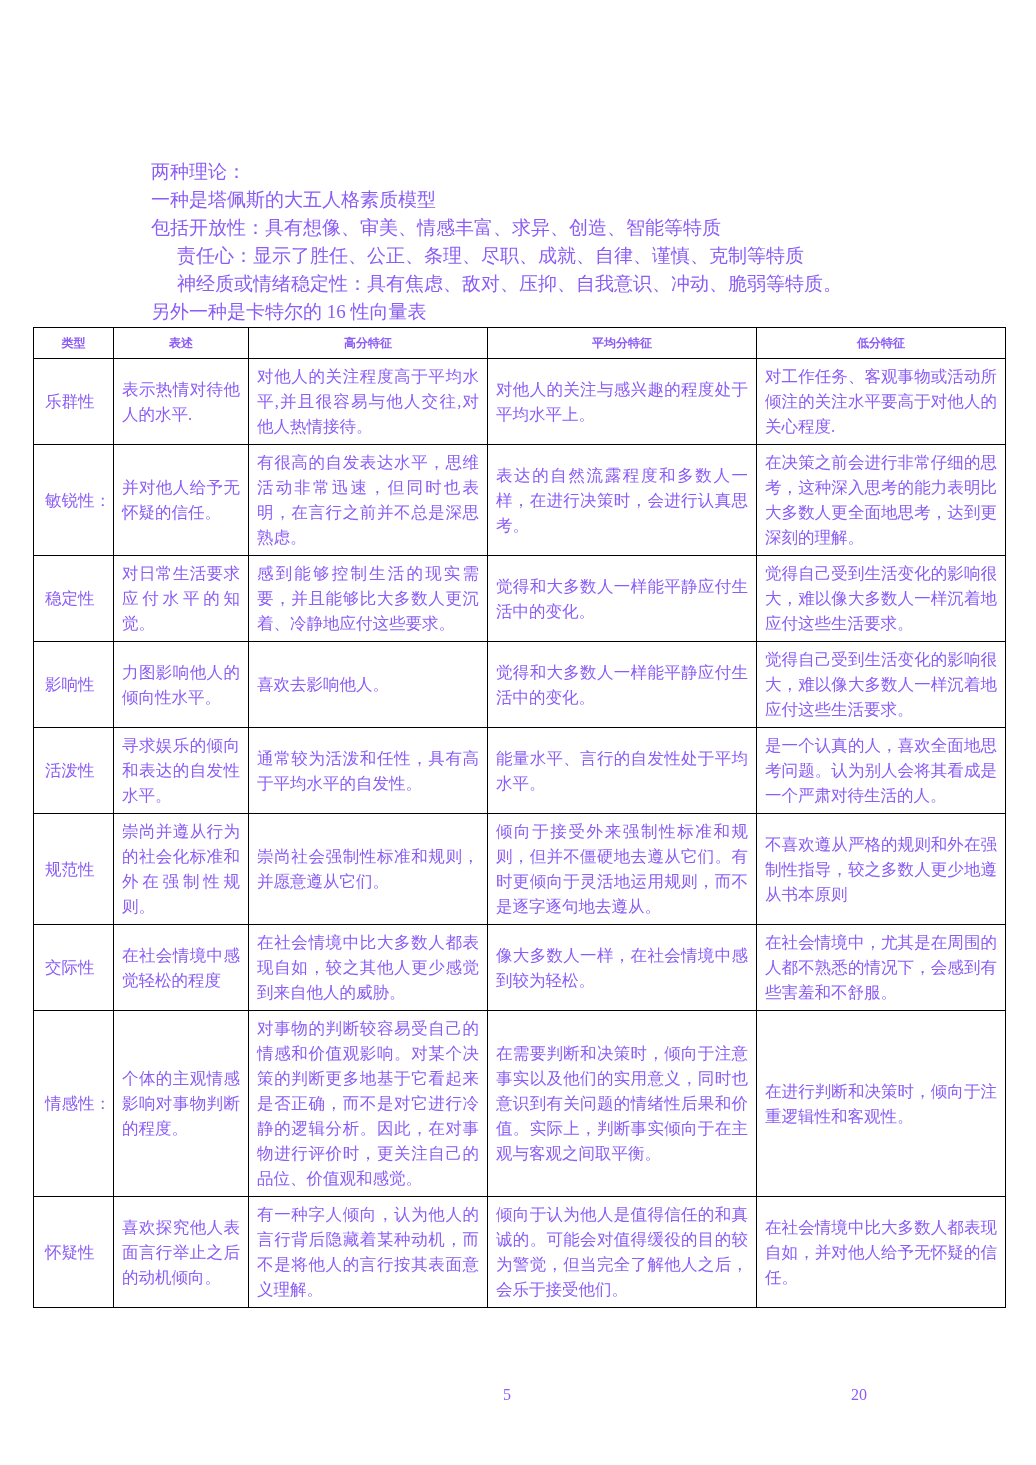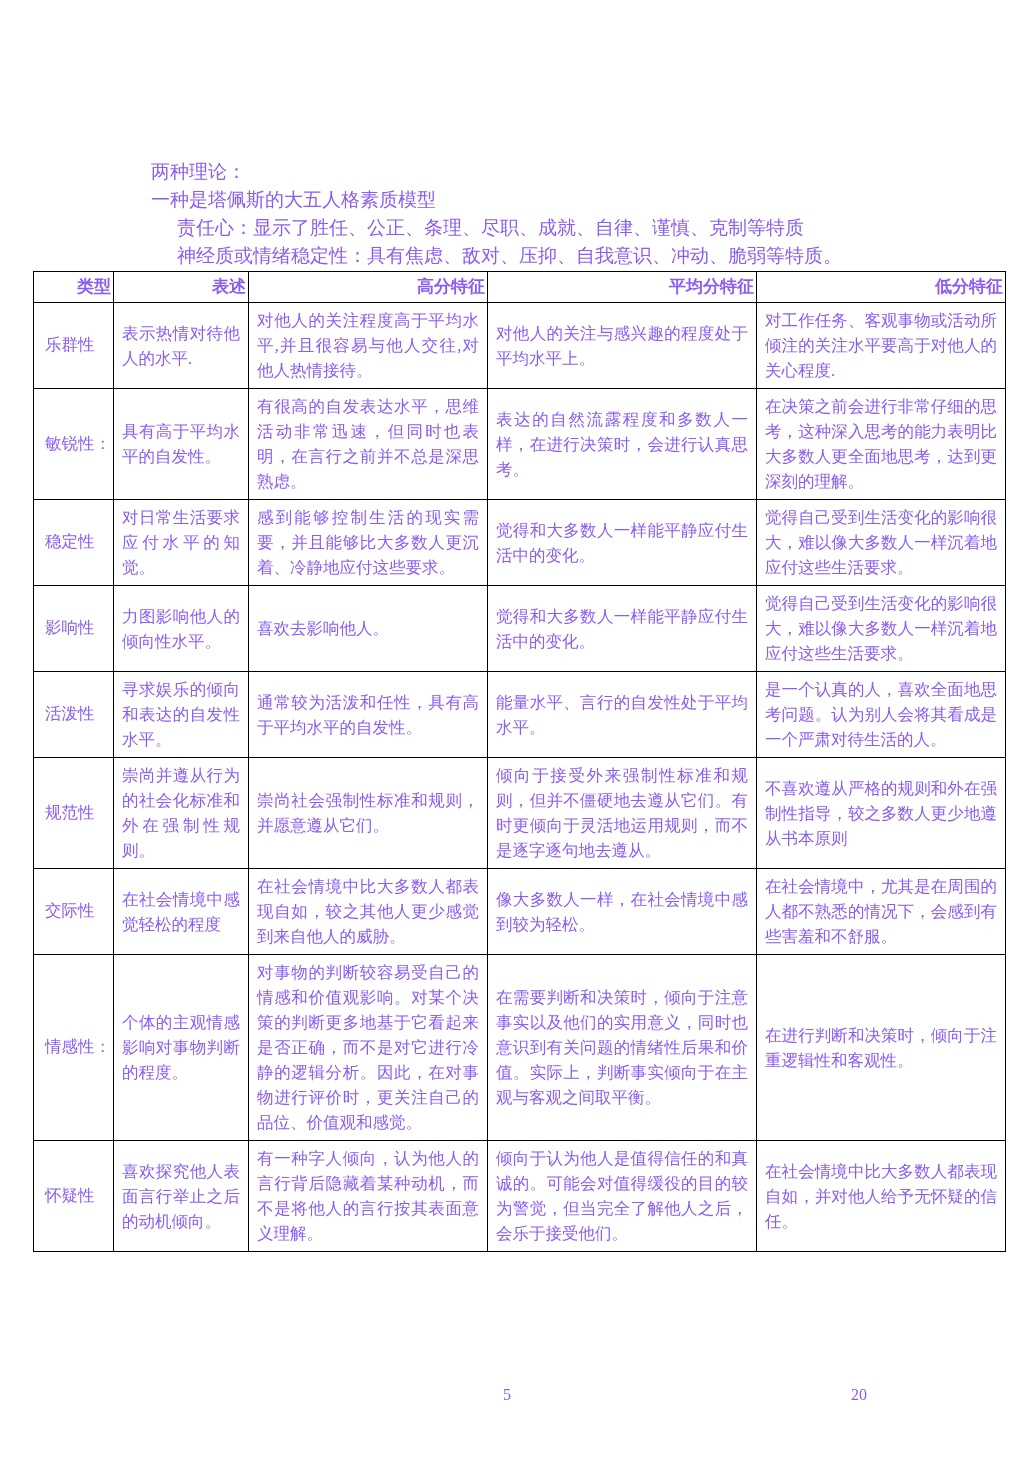--- a/index.html
+++ b/index.html
@@ -44,36 +44,35 @@
   table.pf-table col.c-low   { width: 249px; }
   table.pf-table th, table.pf-table td {
     border: 1.5px solid #000000;
     font-size: 16.5px;
     line-height: 25px;
     vertical-align: middle;
     word-break: break-all;
   }
   table.pf-table th {
     font-weight: bold;
-    text-align: right;
-    font-size: 17px;
+    text-align: center;
+    font-size: 12px;
     padding: 3px 2px;
     line-height: 24px;
   }
   table.pf-table td {
     padding: 5px 8px;
     text-align: justify;
   }
   table.pf-table td.cell-type {
     text-align: left;
     padding-left: 11px;
     padding-right: 2px;
     word-break: keep-all;
     white-space: nowrap;
-    font-family: Liberation Mono, monospace;
   }
   table.pf-table tr.cut-row td {
     white-space: nowrap;
     overflow: hidden;
     vertical-align: top;
     padding-top: 4px;
     padding-bottom: 3px;
   }
   .footer {
     position: absolute;
@@ -87,22 +86,24 @@
   .footer .pn-right { position: absolute; left: 851px; }
 </style>
 </head>
 <body>
 
 <div class="page">
   <div class="content">
     <div class="intro">
         <div class="intro-line">两种理论：</div>
         <div class="intro-line">一种是塔佩斯的大五人格素质模型</div>
+        <div class="intro-line">包括开放性：具有想像、审美、情感丰富、求异、创造、智能等特质</div>
         <div class="intro-line indented">责任心：显示了胜任、公正、条理、尽职、成就、自律、谨慎、克制等特质</div>
         <div class="intro-line indented">神经质或情绪稳定性：具有焦虑、敌对、压抑、自我意识、冲动、脆弱等特质。</div>
+        <div class="intro-line">另外一种是卡特尔的 16 性向量表</div>
       </div>
     <table class="pf-table">
       <colgroup>
         <col class="c-type">
           <col class="c-desc">
           <col class="c-high">
           <col class="c-avg">
           <col class="c-low">
       </colgroup>
       <thead>
@@ -117,21 +118,21 @@
       <tbody>
           <tr>
             <td class="cell-type">乐群性</td>
             <td class="cell-desc">表示热情对待他人的水平.</td>
             <td class="cell-high">对他人的关注程度高于平均水平,并且很容易与他人交往,对他人热情接待。</td>
             <td class="cell-avg">对他人的关注与感兴趣的程度处于平均水平上。</td>
             <td class="cell-low">对工作任务、客观事物或活动所倾注的关注水平要高于对他人的关心程度.</td>
           </tr>
           <tr>
             <td class="cell-type">敏锐性：</td>
-            <td class="cell-desc">具有高于平均水平的自发性。</td>
+            <td class="cell-desc">并对他人给予无怀疑的信任。</td>
             <td class="cell-high">有很高的自发表达水平，思维活动非常迅速，但同时也表明，在言行之前并不总是深思熟虑。</td>
             <td class="cell-avg">表达的自然流露程度和多数人一样，在进行决策时，会进行认真思考。</td>
             <td class="cell-low">在决策之前会进行非常仔细的思考，这种深入思考的能力表明比大多数人更全面地思考，达到更深刻的理解。</td>
           </tr>
           <tr>
             <td class="cell-type">稳定性</td>
             <td class="cell-desc">对日常生活要求应付水平的知觉。</td>
             <td class="cell-high">感到能够控制生活的现实需要，并且能够比大多数人更沉着、冷静地应付这些要求。</td>
             <td class="cell-avg">觉得和大多数人一样能平静应付生活中的变化。</td>
             <td class="cell-low">觉得自己受到生活变化的影响很大，难以像大多数人一样沉着地应付这些生活要求。</td>

